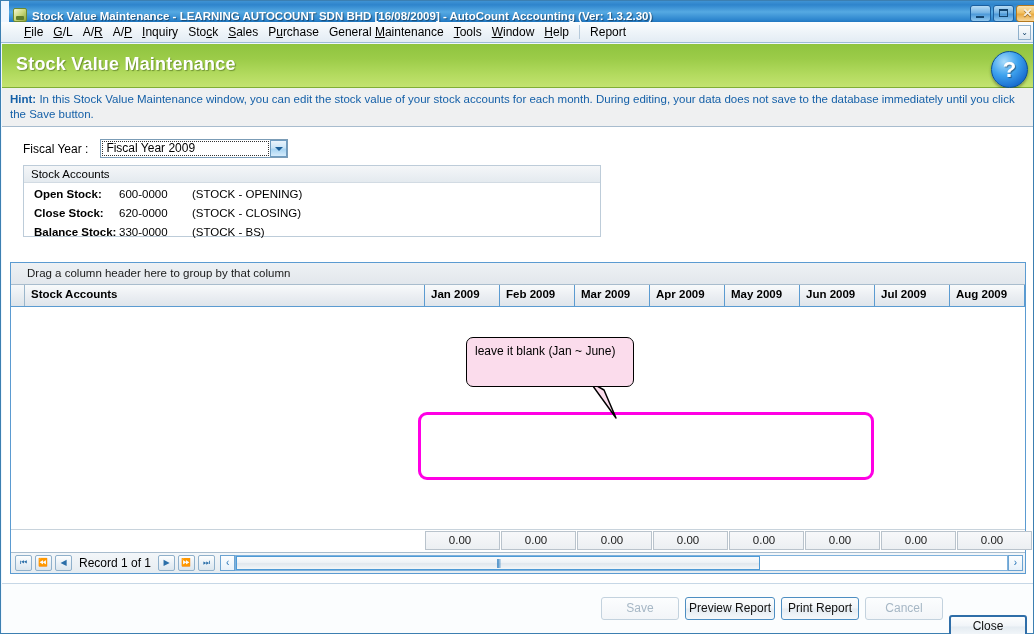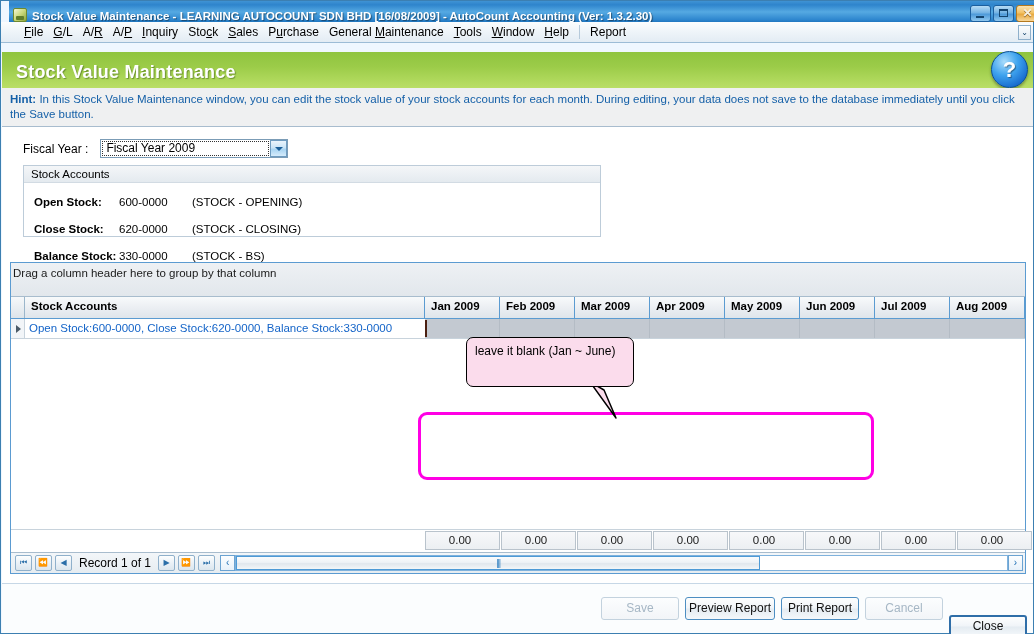--- a/index.html
+++ b/index.html
@@ -126,21 +126,20 @@
     cursor: default;
   }
 
   
   #caption-band {
     position: absolute; left: 1px; top: 43px;
     width: 1031px; height: 44px;
     background: linear-gradient(to bottom, #8fc43f 0%, #9ccc49 35%, #b2da5e 70%, #c3e370 100%);
     border-bottom: 1px solid #7fae36;
     box-sizing: border-box;
-    margin-top: 8px;
   }
   #caption-title {
     position: absolute; left: 14px; top: 10px;
     font-size: 18px; font-weight: bold;
     color: #ffffff;
     text-shadow: 1px 1px 1px rgba(60,90,20,0.55);
     letter-spacing: .2px;
   }
   #help-button {
     position: absolute; left: 990px; top: 50px;
@@ -234,21 +233,21 @@
     height: 17px;
     background: linear-gradient(to bottom, #f4f6f8, #e4eaef);
     border-bottom: 1px solid #d2dbe3;
     font-size: 11.5px;
     padding: 2px 0 0 7px;
     box-sizing: border-box;
   }
   .acct-row {
     display: flex;
     padding-left: 10px;
-    margin-top: 11px;
+    margin-top: 3px;
     font-size: 11.5px;
     line-height: 16px;
   }
   .acct-name { font-weight: bold; width: 85px; flex: 0 0 85px; }
   .acct-code { width: 73px; flex: 0 0 73px; }
   .acct-desc { }
 
   
   #callout {
     position: absolute; left: 464px; top: 210px;
@@ -269,26 +268,26 @@
 
   
   #grid {
     position: absolute; left: 8px; top: 135px;
     width: 1016px; height: 312px;
     border: 1px solid #5b9bd1;
     background: #ffffff;
     box-sizing: border-box;
   }
   #group-panel {
-    height: 34px;
+    height: 22px;
     background: linear-gradient(to bottom, #eef1f4, #e2e7ec);
     border-bottom: 1px solid #a8bccd;
     box-sizing: border-box;
     font-size: 11.5px;
-    padding: 4px 0 0 2px;
+    padding: 4px 0 0 16px;
     color: #1a1a1a;
   }
   #header-row {
     display: flex;
     height: 22px;
     background: linear-gradient(to bottom, #f6f8fa 0%, #e9eef3 50%, #dde4ea 100%);
     border-bottom: 1px solid #5b9bd1;
     box-sizing: border-box;
   }
   .hdr-indicator {
@@ -585,32 +584,20 @@
         <div class="hdr-cell month">Jan 2009</div>
         <div class="hdr-cell month">Feb 2009</div>
         <div class="hdr-cell month">Mar 2009</div>
         <div class="hdr-cell month">Apr 2009</div>
         <div class="hdr-cell month">May 2009</div>
         <div class="hdr-cell month">Jun 2009</div>
         <div class="hdr-cell month">Jul 2009</div>
         <div class="hdr-cell month">Aug 2009</div>
       </div>
 
-      <div id="data-row">
-        <div class="row-indicator"></div>
-        <div class="cell-acct">Open Stock:600-0000, Close Stock:620-0000, Balance Stock:330-0000</div>
-        <div class="cell-month focused"></div>
-        <div class="cell-month"></div>
-        <div class="cell-month"></div>
-        <div class="cell-month"></div>
-        <div class="cell-month"></div>
-        <div class="cell-month"></div>
-        <div class="cell-month"></div>
-        <div class="cell-month"></div>
-      </div>
 
       <div id="footer-row">
         <div class="foot-spacer"></div>
         <div class="foot-cell">0.00</div>
         <div class="foot-cell">0.00</div>
         <div class="foot-cell">0.00</div>
         <div class="foot-cell">0.00</div>
         <div class="foot-cell">0.00</div>
         <div class="foot-cell">0.00</div>
         <div class="foot-cell">0.00</div>

